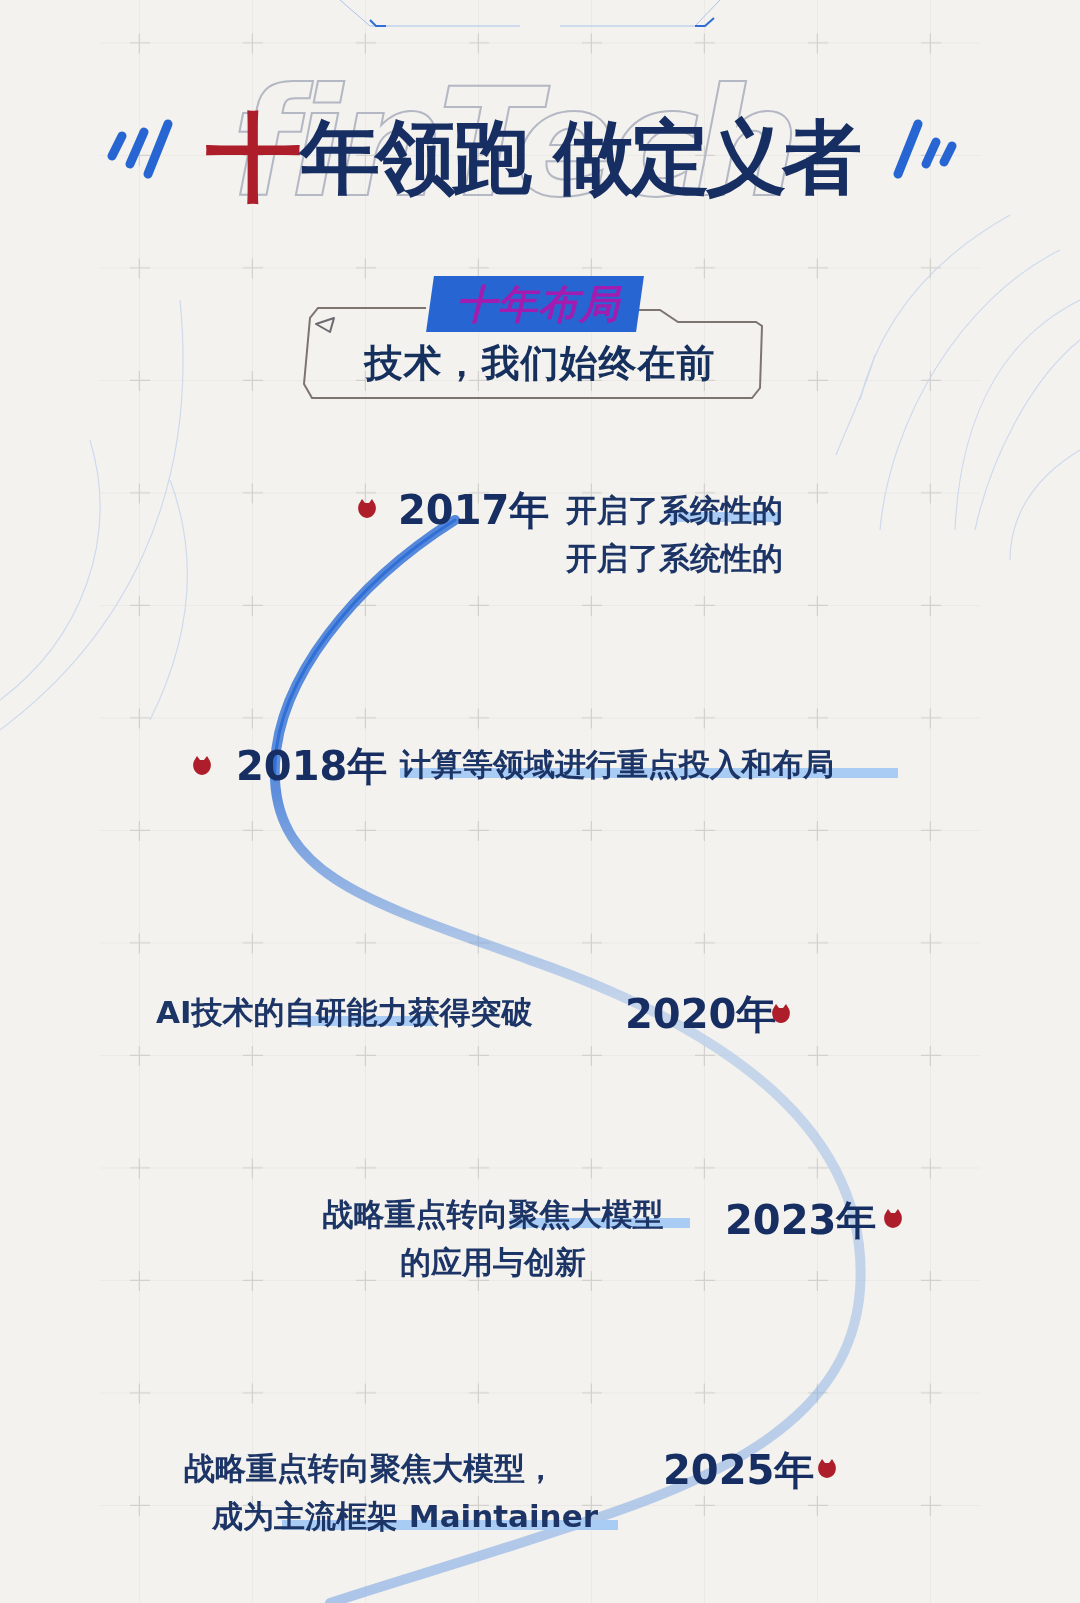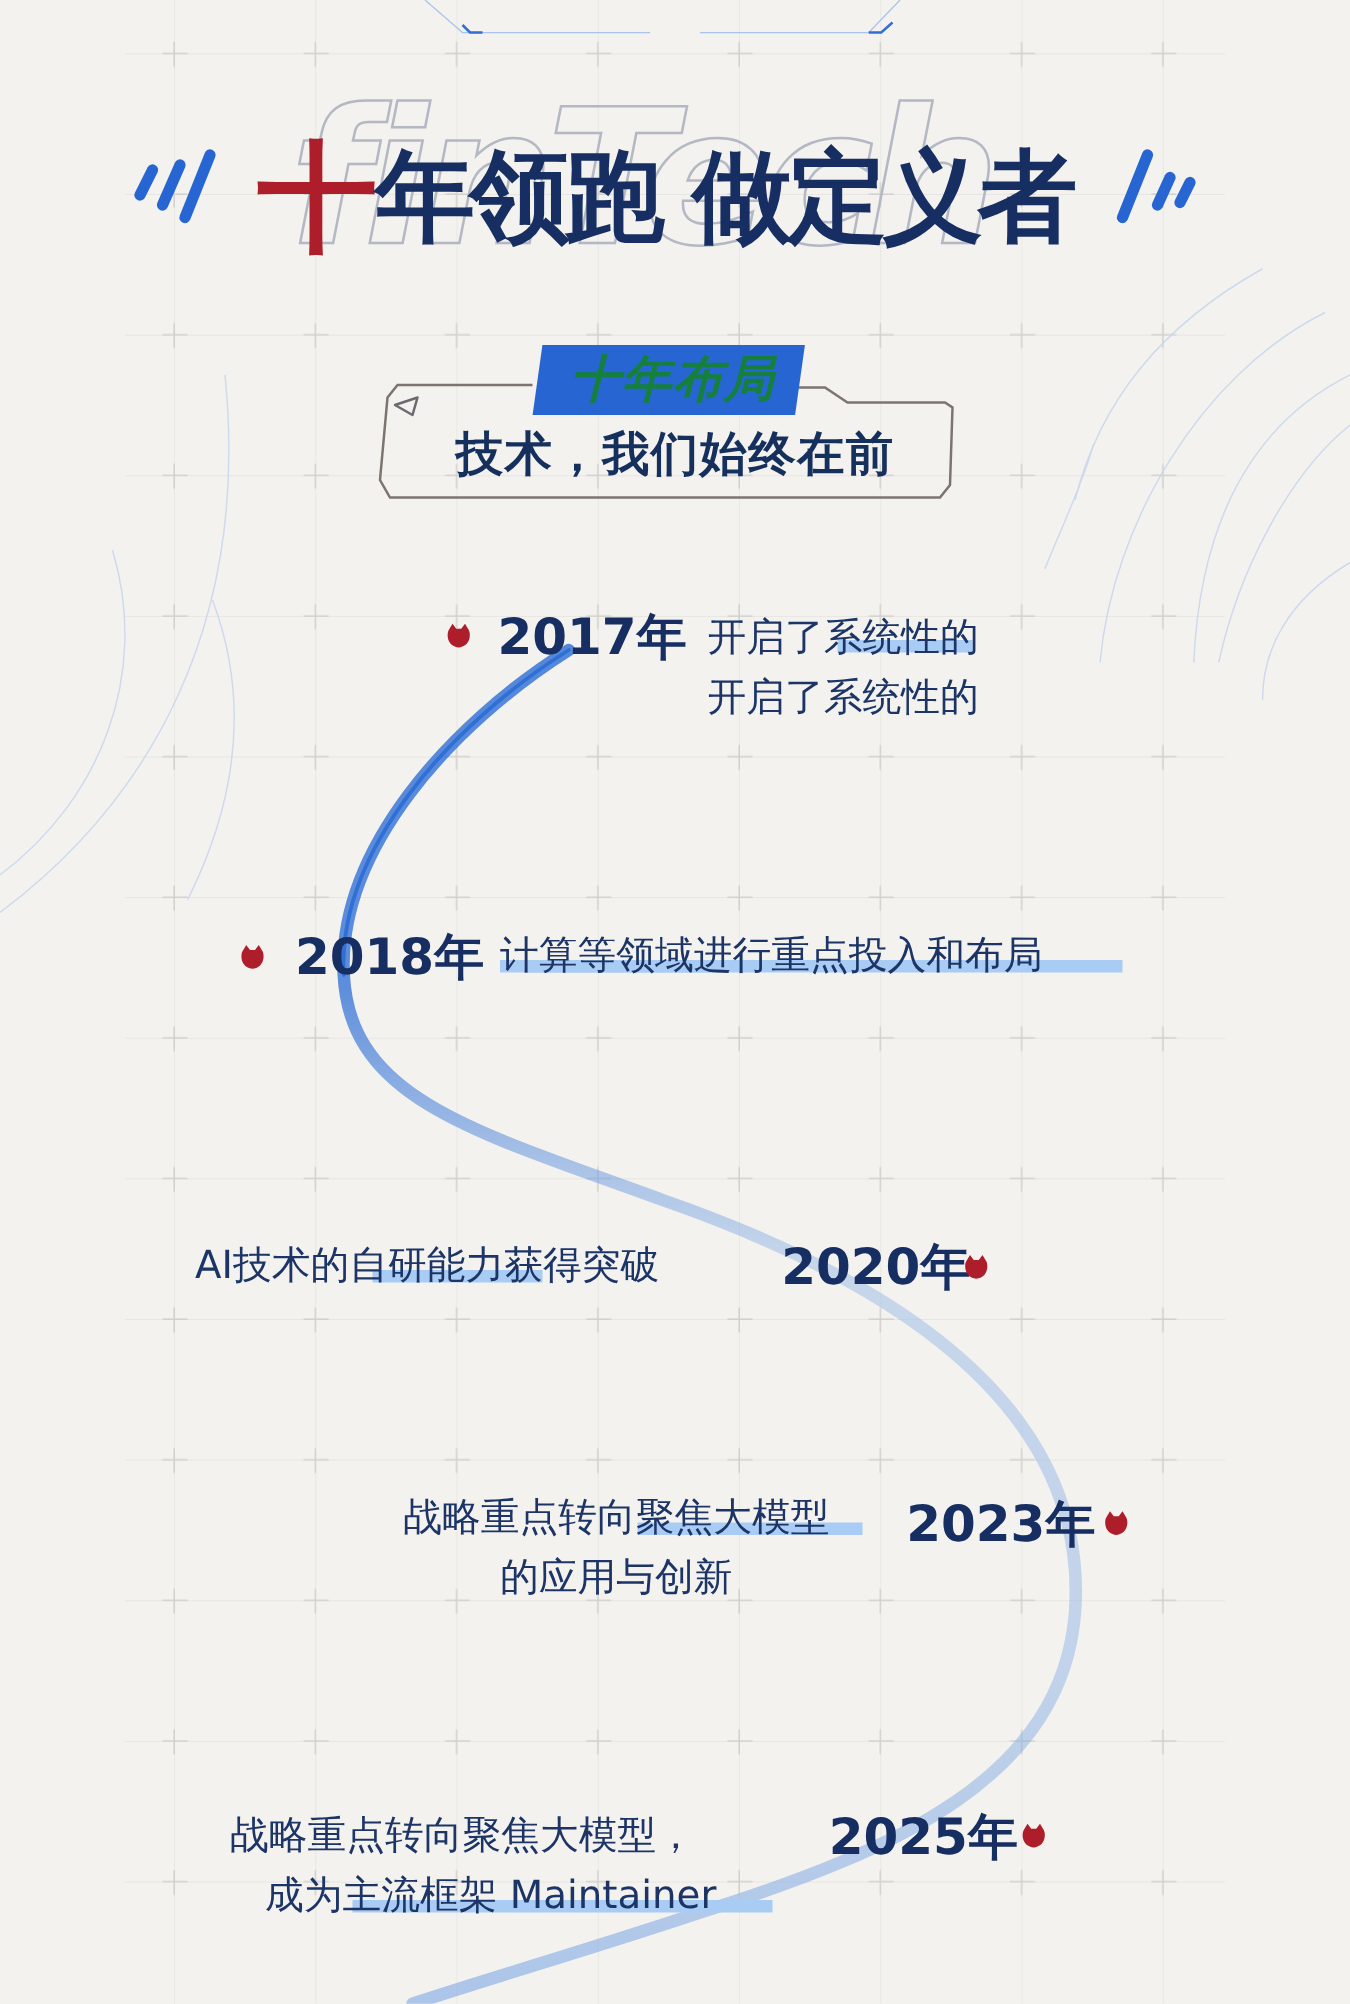--- a/index.html
+++ b/index.html
@@ -33,37 +33,38 @@
 
     
     .section-box { left: 290px; top: 266px; width: 500px; height: 150px; }
     .section-tag {
       position: absolute; left: 140px; top: 10px; width: 210px; height: 56px;
       background: #2766d2;
       transform: skewX(-8deg);
     }
     .section-tag-text {
       position: absolute; left: 148px; top: 10px; width: 200px; height: 56px;
-      color: #15803d; font-weight: bold; font-style: italic;
+      color: #a21caf; font-weight: bold; font-style: italic;
       font-size: 40px; line-height: 56px; text-align: center; letter-spacing: 1px;
     }
     .section-sub {
       position: absolute; left: 40px; top: 72px; width: 420px;
       font-size: 38px; font-weight: bold; color: #16305e; line-height: 50px;
       text-align: center; letter-spacing: 1px;
     }
 
     
     .year {
       position: absolute; font-weight: bold; font-size: 40px; line-height: 40px;
       color: #172e62; letter-spacing: 0px; white-space: nowrap;
     }
     .desc {
       position: absolute; font-size: 31px; line-height: 48px; color: #1c3566;
       white-space: nowrap;
+      font-weight: bold;
     }
     .desc .line { display: block; position: relative; }
     .hl {
       position: absolute; height: 10px; background: #a9ccf4; z-index: 0;
     }
     .desc .txt { position: relative; z-index: 1; }
     .dot { position: absolute; width: 22px; height: 22px; }
   </style>
 </head>
 <body>

